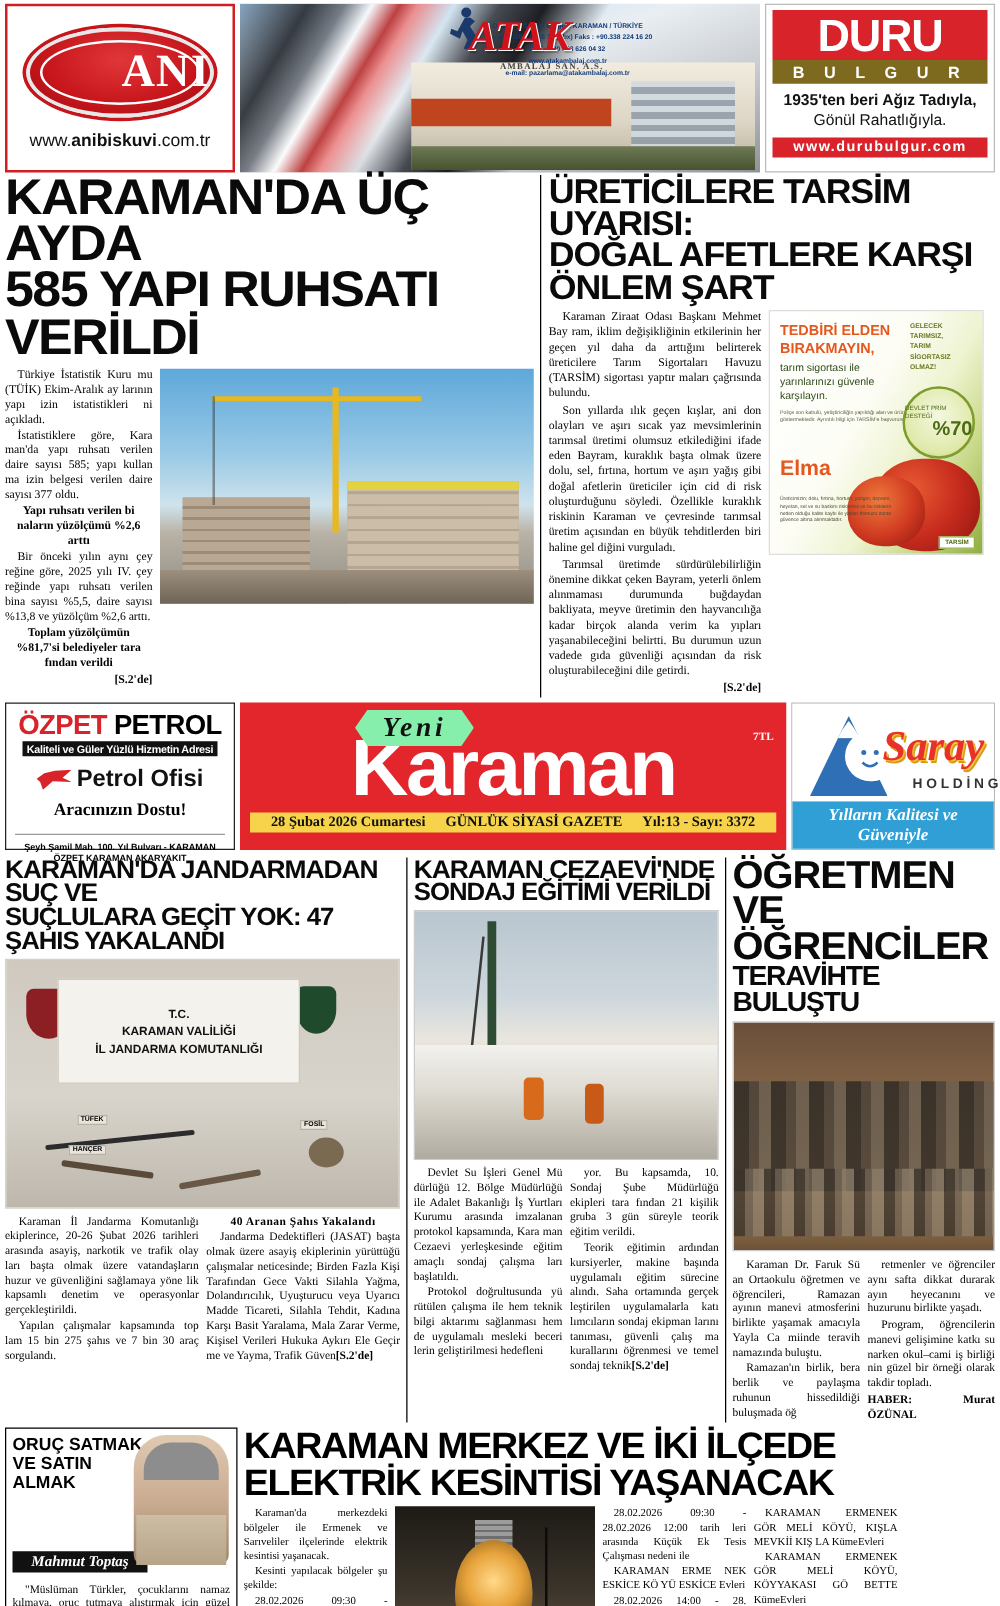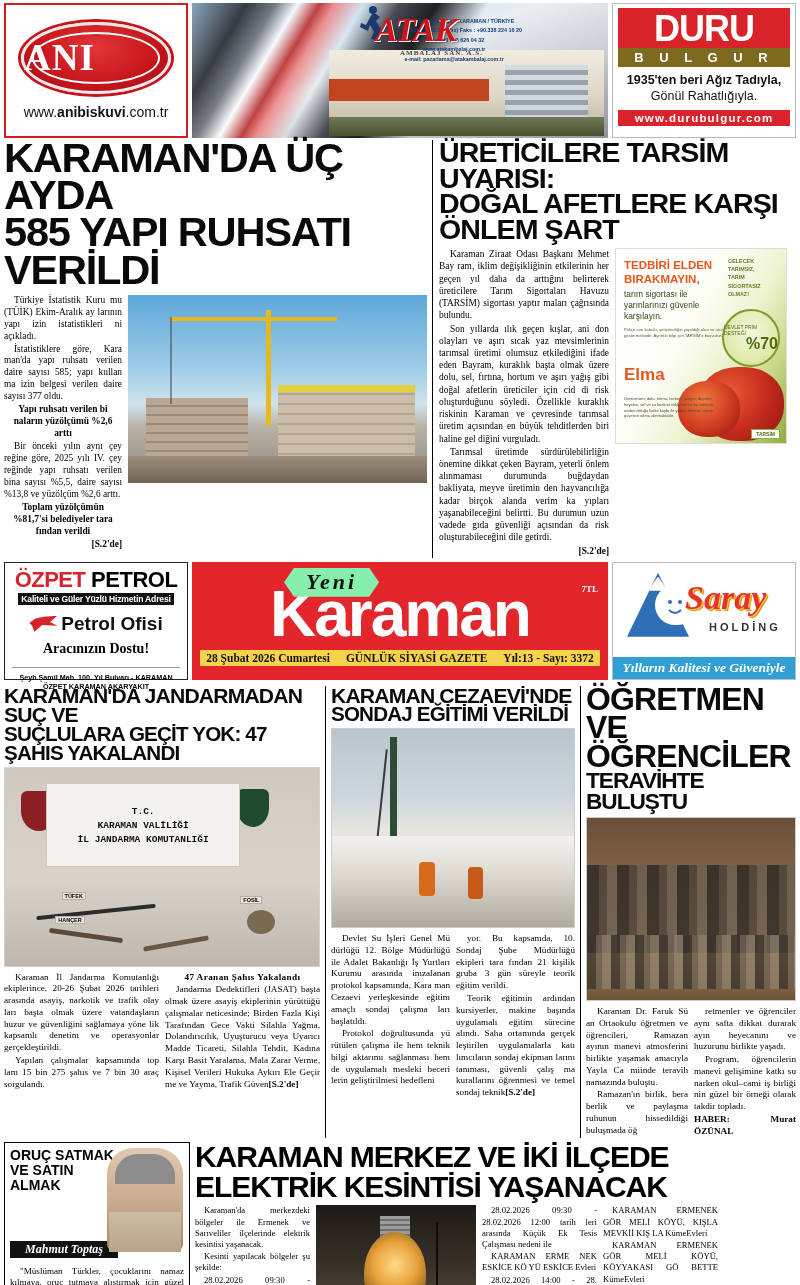--- a/index.html
+++ b/index.html
@@ -14,21 +14,21 @@
   
   .topads { display:flex; gap:4px; padding:3px 4px 2px 4px; height:140px; }
   .ad-ani {
     width: 184px; border:2px solid #cf1f23; background:#fff;
     display:flex; flex-direction:column; align-items:center; justify-content:center;
   }
   .ani-oval {
     width:150px; height:72px; border-radius:50%;
     background: radial-gradient(ellipse at 50% 35%, #e0363a 0%, #c6151b 60%, #9b0f14 100%);
     border:3px solid #e8e8e8; box-shadow: 0 0 0 3px #c6151b;
-    display:flex; align-items:center; justify-content:flex-start;
+    display:flex; align-items:center; justify-content:flex-end;
     position:relative; margin-bottom:10px;
   }
   .ani-oval::before{
     content:""; position:absolute; left:8px; top:7px; right:8px; bottom:7px;
     border:2px solid #fff; border-radius:50%;
   }
   .ani-text {
     color:#fff; font-family:"Liberation Serif", serif; font-weight:bold;
     font-size:37px; letter-spacing:1px; line-height:1; position:relative; z-index:2;
   }
@@ -159,21 +159,21 @@
     font-family:"Liberation Serif", serif; font-style:italic; font-weight:bold; font-size:22px;
     padding:1px 22px 2px 22px; letter-spacing:3px;
     clip-path: polygon(10px 0, calc(100% - 10px) 0, 100% 50%, calc(100% - 10px) 100%, 10px 100%, 0 50%); }
   .mast-title{ color:#fff; font-family:"Liberation Sans", sans-serif; font-weight:bold; font-size:64px;
     line-height:.9; text-align:center; letter-spacing:-2px; margin-top:18px; }
   .mast-price{ position:absolute; right:10px; top:22px; color:#fff; font-weight:bold; font-size:9px;
     font-family:"Liberation Serif", serif; }
   .mast-strip{ background:#f6d34a; margin:6px 8px 8px 8px; display:flex; align-items:center; justify-content:center;
     gap:16px; padding:2px 0; font-family:"Liberation Serif", serif; font-weight:bold; font-size:11.5px; color:#111;}
 
-  .saray{ width:184px; border:1px solid #bbb; display:flex; flex-direction:column; }
+  .saray{ width:163px; border:1px solid #bbb; display:flex; flex-direction:column; }
   .saray-top{ flex:1; background:#fff; position:relative; display:flex; align-items:center; }
   .saray-mtn{ position:absolute; left:14px; top:10px; width:62px; height:64px; background:#2f6fb5;
     clip-path: polygon(50% 0, 100% 100%, 0 100%); }
   .saray-mtn::after{ content:""; position:absolute; left:34%; top:6%; width:32%; height:22%; background:#fff;
     clip-path: polygon(50% 0,100% 100%,0 100%); }
   .saray-lion{ position:absolute; left:42px; top:22px; width:40px; height:40px;
     background:#fff; border-radius:50% 40% 45% 50%; }
   .saray-word{ position:absolute; left:72px; top:16px; color:#e8312a; font-family:"Liberation Serif", serif;
     font-style:italic; font-weight:bold; font-size:34px; text-shadow: 1px 1px 0 #f6c33a, 2px 2px 0 #d89b18; }
   .saray-hold{ position:absolute; left:96px; top:58px; color:#333; font-family:"Liberation Sans", sans-serif;
@@ -191,21 +191,21 @@
     line-height:.95; letter-spacing:-.8px; color:#0a0a0a; transform:scaleX(1.03); transform-origin:left center;}
   .hl-t1{ font-size:20.5px; }
   .hl-t2{ font-size:20px; }
   .hl-t3a{ font-size:31px; line-height:.92; }
   .hl-t3b{ font-size:22px; letter-spacing:-1px;}
 
   .photo-jandarma{ height:200px; margin-top:4px; position:relative; overflow:hidden;
     background: linear-gradient(180deg,#cfc9c0 0%,#d9d4cb 55%,#bdb7ad 100%); border:1px solid #d7d2c8;}
   .jd-board{ position:absolute; left:13%; top:8%; width:62%; height:42%; background:#f4f2ec; border:1px solid #cfc8bc;
     display:flex; flex-direction:column; align-items:center; justify-content:center; gap:3px;}
-  .jd-board div{ font-family:Liberation Mono, monospace; font-weight:bold; font-size:9.5px; color:#111;}
+  .jd-board div{ font-family:Liberation Sans, sans-serif; font-weight:bold; font-size:9.5px; color:#111;}
   .jd-seal{ position:absolute; left:5%; top:12%; width:36px; height:40px; background:#8b1f24; border-radius:6px 6px 50% 50%;}
   .jd-seal2{ position:absolute; right:16%; top:11%; width:32px; height:38px; background:#1f4a2b; border-radius:6px 6px 50% 50%;}
   .jd-item{ position:absolute; background:#2c2c2c; border-radius:2px; }
   .jd-lbl{ position:absolute; font-family:"Liberation Sans", sans-serif; font-size:5.5px; font-weight:bold;
     background:#e9e5dc; border:1px solid #b8b2a6; padding:0 2px; }
 
   .photo-sondaj{ height:200px; margin-top:4px; position:relative; overflow:hidden;
     background: linear-gradient(180deg,#b9c6cf 0%,#cdd6dc 34%,#e9e6de 52%,#cfcabe 76%,#8e887c 100%); border:1px solid #ccc;}
   .sd-rig{ position:absolute; left:24%; top:4%; width:7px; height:66%; background:#2e4c33; }
   .sd-rig2{ position:absolute; left:20%; top:10%; width:2px; height:56%; background:#3a3a3a; transform:rotate(6deg);}
@@ -443,21 +443,21 @@
         <span class="jd-lbl" style="left:18%;bottom:33%;">TÜFEK</span>
         <span class="jd-lbl" style="left:16%;bottom:21%;">HANÇER</span>
         <span class="jd-lbl" style="right:18%;bottom:31%;">FOSİL</span>
       </div>
       <div class="tri-body">
         <div class="tri-col w155">
           <p>Karaman İl Jandarma Komutanlığı ekiplerince, 20-26 Şubat 2026 tarihleri arasında asayiş, narkotik ve trafik olay ları başta olmak üzere vatandaşların huzur ve güvenliğini sağlamaya yöne lik kapsamlı denetim ve operasyonlar gerçekleştirildi.</p>
           <p>Yapılan çalışmalar kapsamında top lam 15 bin 275 şahıs ve 7 bin 30 araç sorgulandı.</p>
         </div>
         <div class="tri-col w155">
-          <p class="ctr">47 Aranan Şahıs Yakalandı</p>
+          <p class="ctr">40 Aranan Şahıs Yakalandı</p>
           <p><span>Jandarma Dedektifleri (JASAT) başta olmak üzere asayiş ekiplerinin yürüttüğü çalışmalar neticesinde; Birden Fazla Kişi Tarafından Gece Vakti Silahla Yağma, Dolandırıcılık, Uyuşturucu veya Uyarıcı Madde Ticareti, Silahla Tehdit, Kadına Karşı Basit Yaralama, Mala Zarar Verme, Kişisel Verileri Hukuka Aykırı Ele Geçir me ve Yayma, Trafik Güven</span><b class="src">[S.2'de]</b></p>
         </div>
       </div>
     </div>
 
     <div class="tri-c2">
       <div class="hl-tri hl-t1">KARAMAN CEZAEVİ'NDE</div>
       <div class="hl-tri hl-t2">SONDAJ EĞİTİMİ VERİLDİ</div>
       <div class="photo-sondaj">
         <div class="sd-rig2"></div>

